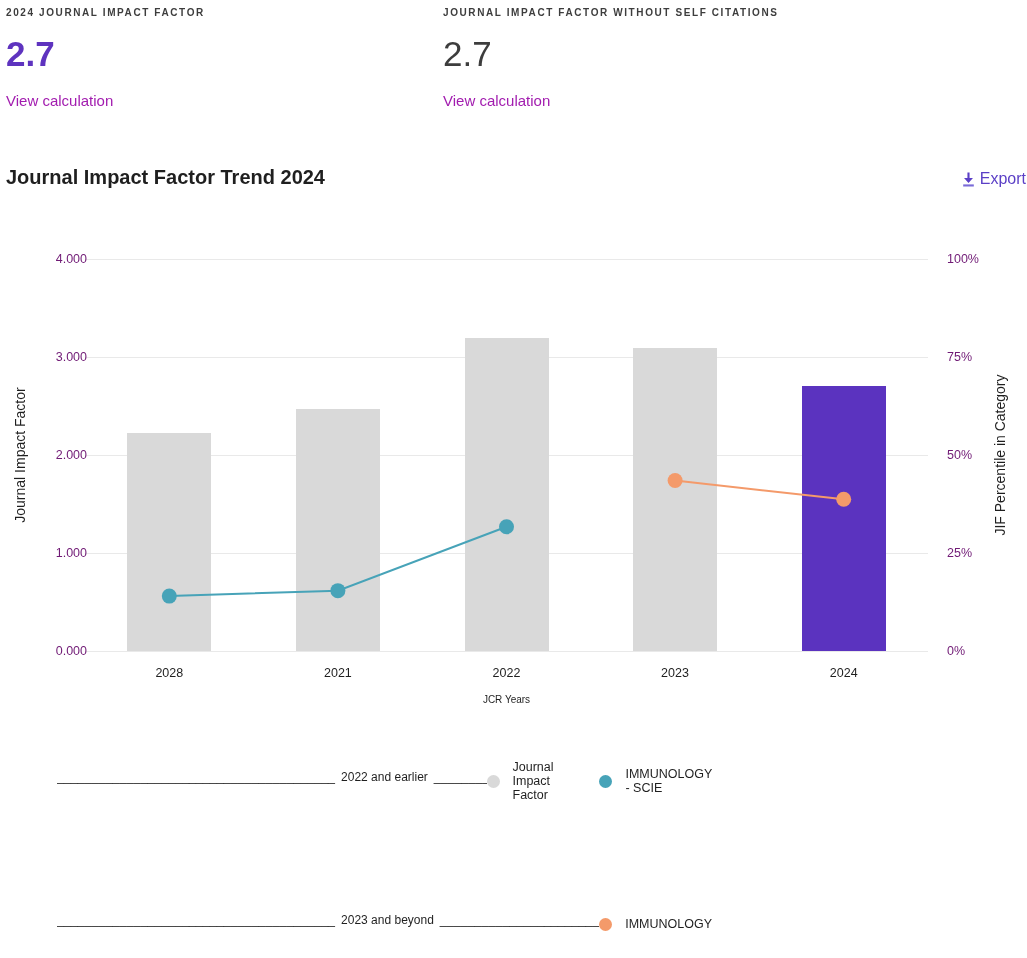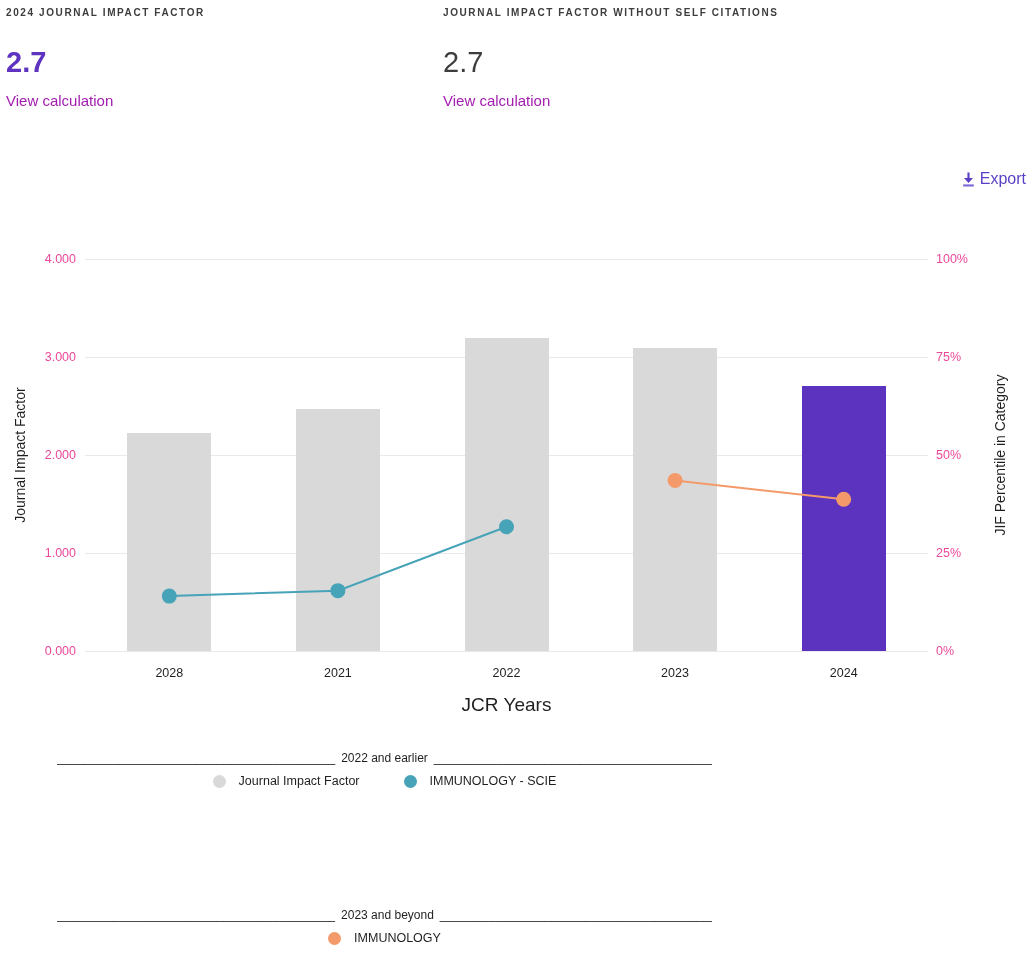--- a/index.html
+++ b/index.html
@@ -3,44 +3,44 @@
 <meta charset="utf-8">
 <style>
   * { margin:0; padding:0; box-sizing:border-box; }
   html,body { background:#fff; }
   body { font-family:"Liberation Sans", sans-serif; color:#1f1f1f; }
   #wrap { position:relative; width:1027px; height:958px; background:#fff; overflow:hidden; }
 
   
   .metric { position:absolute; top:0; width:420px; height:120px; }
   .metric .label { position:absolute; top:7px; font-size:10px; font-weight:700; letter-spacing:1.6px; color:#3d3d3d; white-space:nowrap; }
-  .metric .value { position:absolute; top:46px; font-size:29px; line-height:32px; color:#3d3d3d; }
+  .metric .value { position:absolute; top:38px; font-size:35px; line-height:32px; color:#3d3d3d; }
   .metric.primary .value { color:#5e33bf; font-weight:700; }
   .metric .link { position:absolute; top:92px; font-size:15px; color:#a21caf; cursor:pointer; }
 
   
   .trend-title { position:absolute; left:6px; top:166px; font-size:20px; font-weight:700; color:#1f1f1f; }
   .export-btn { position:absolute; right:1px; top:170px; display:flex; align-items:center; gap:3px; color:#5b3fc6; font-size:16px; cursor:pointer; }
   .export-btn svg { display:block; }
 
   
   #chart-plot { position:absolute; left:0; top:230px; width:1027px; height:510px; }
   .gridline { position:absolute; height:1px; background:#e9e9e9; }
-  .tick { position:absolute; font-size:12.5px; color:#ec4899; line-height:16px; }
+  .tick { position:absolute; font-size:12.5px; color:#701a75; line-height:16px;margin-left:11px; }
   .tick-left { text-align:right; }
   .bar { position:absolute; width:84px; }
   .xlabel { position:absolute; width:80px; text-align:center; font-size:12.5px; color:#1f1f1f; }
   .line-layer { position:absolute; left:0; top:0; }
   .y-axis-title, .y2-axis-title { position:absolute; width:200px; height:18px; text-align:center; font-size:14px; color:#1f1f1f; transform:rotate(-90deg); }
   .y-axis-title { left:-79px; top:216px; }
   .y2-axis-title { left:901px; top:216px; }
-  .x-axis-title { position:absolute; left:85px; top:464px; width:843px; text-align:center; font-size:19px; color:#1f1f1f; }
+  .x-axis-title { position:absolute; left:85px; top:464px; width:843px; text-align:center; font-size:10px; color:#1f1f1f; }
 
   
-  .legend { position:absolute; left:57px; width:655px; display:flex; flex-direction:column; align-items:center; }
+  .legend { position:absolute; left:57px; width:655px; display:flex; flex-direction:row; align-items:center; }
   .legend-divider { display:flex; align-items:baseline; gap:6px; font-size:12.5px; white-space:nowrap; max-width:655px; overflow:hidden; }
   .legend-title { font-size:12px; }
   .legend-items { display:flex; gap:44px; margin-top:9px; align-items:center; }
   .legend-item { display:flex; align-items:center; gap:13px; font-size:12.5px; }
   .dot { width:13px; height:13px; border-radius:50%; flex:0 0 auto; }
   #legend-early { top:751px; }
   #legend-beyond { top:908px; }
 </style>
 </head>
 <body>
@@ -52,20 +52,21 @@
     <div class="value">2.7</div>
     <div class="link">View calculation</div>
   </div>
 
   <div class="metric" style="left:443px;">
     <div class="label">JOURNAL IMPACT FACTOR WITHOUT SELF CITATIONS</div>
     <div class="value">2.7</div>
     <div class="link">View calculation</div>
   </div>
 
+  <div class="trend-title">Journal Impact Factor Trend 2024</div>
   <div class="export-btn">
     <span>
       <svg width="17" height="17" viewBox="0 0 16 16">
         <path d="M7 1.5h2v5h3.2L8 11.2 3.8 6.5H7z" fill="#5b3fc6"></path>
         <rect x="3" y="12.6" width="10" height="2" fill="#7a6cd8"></rect>
       </svg>
     </span>
     <span>Export</span>
   </div>
 

